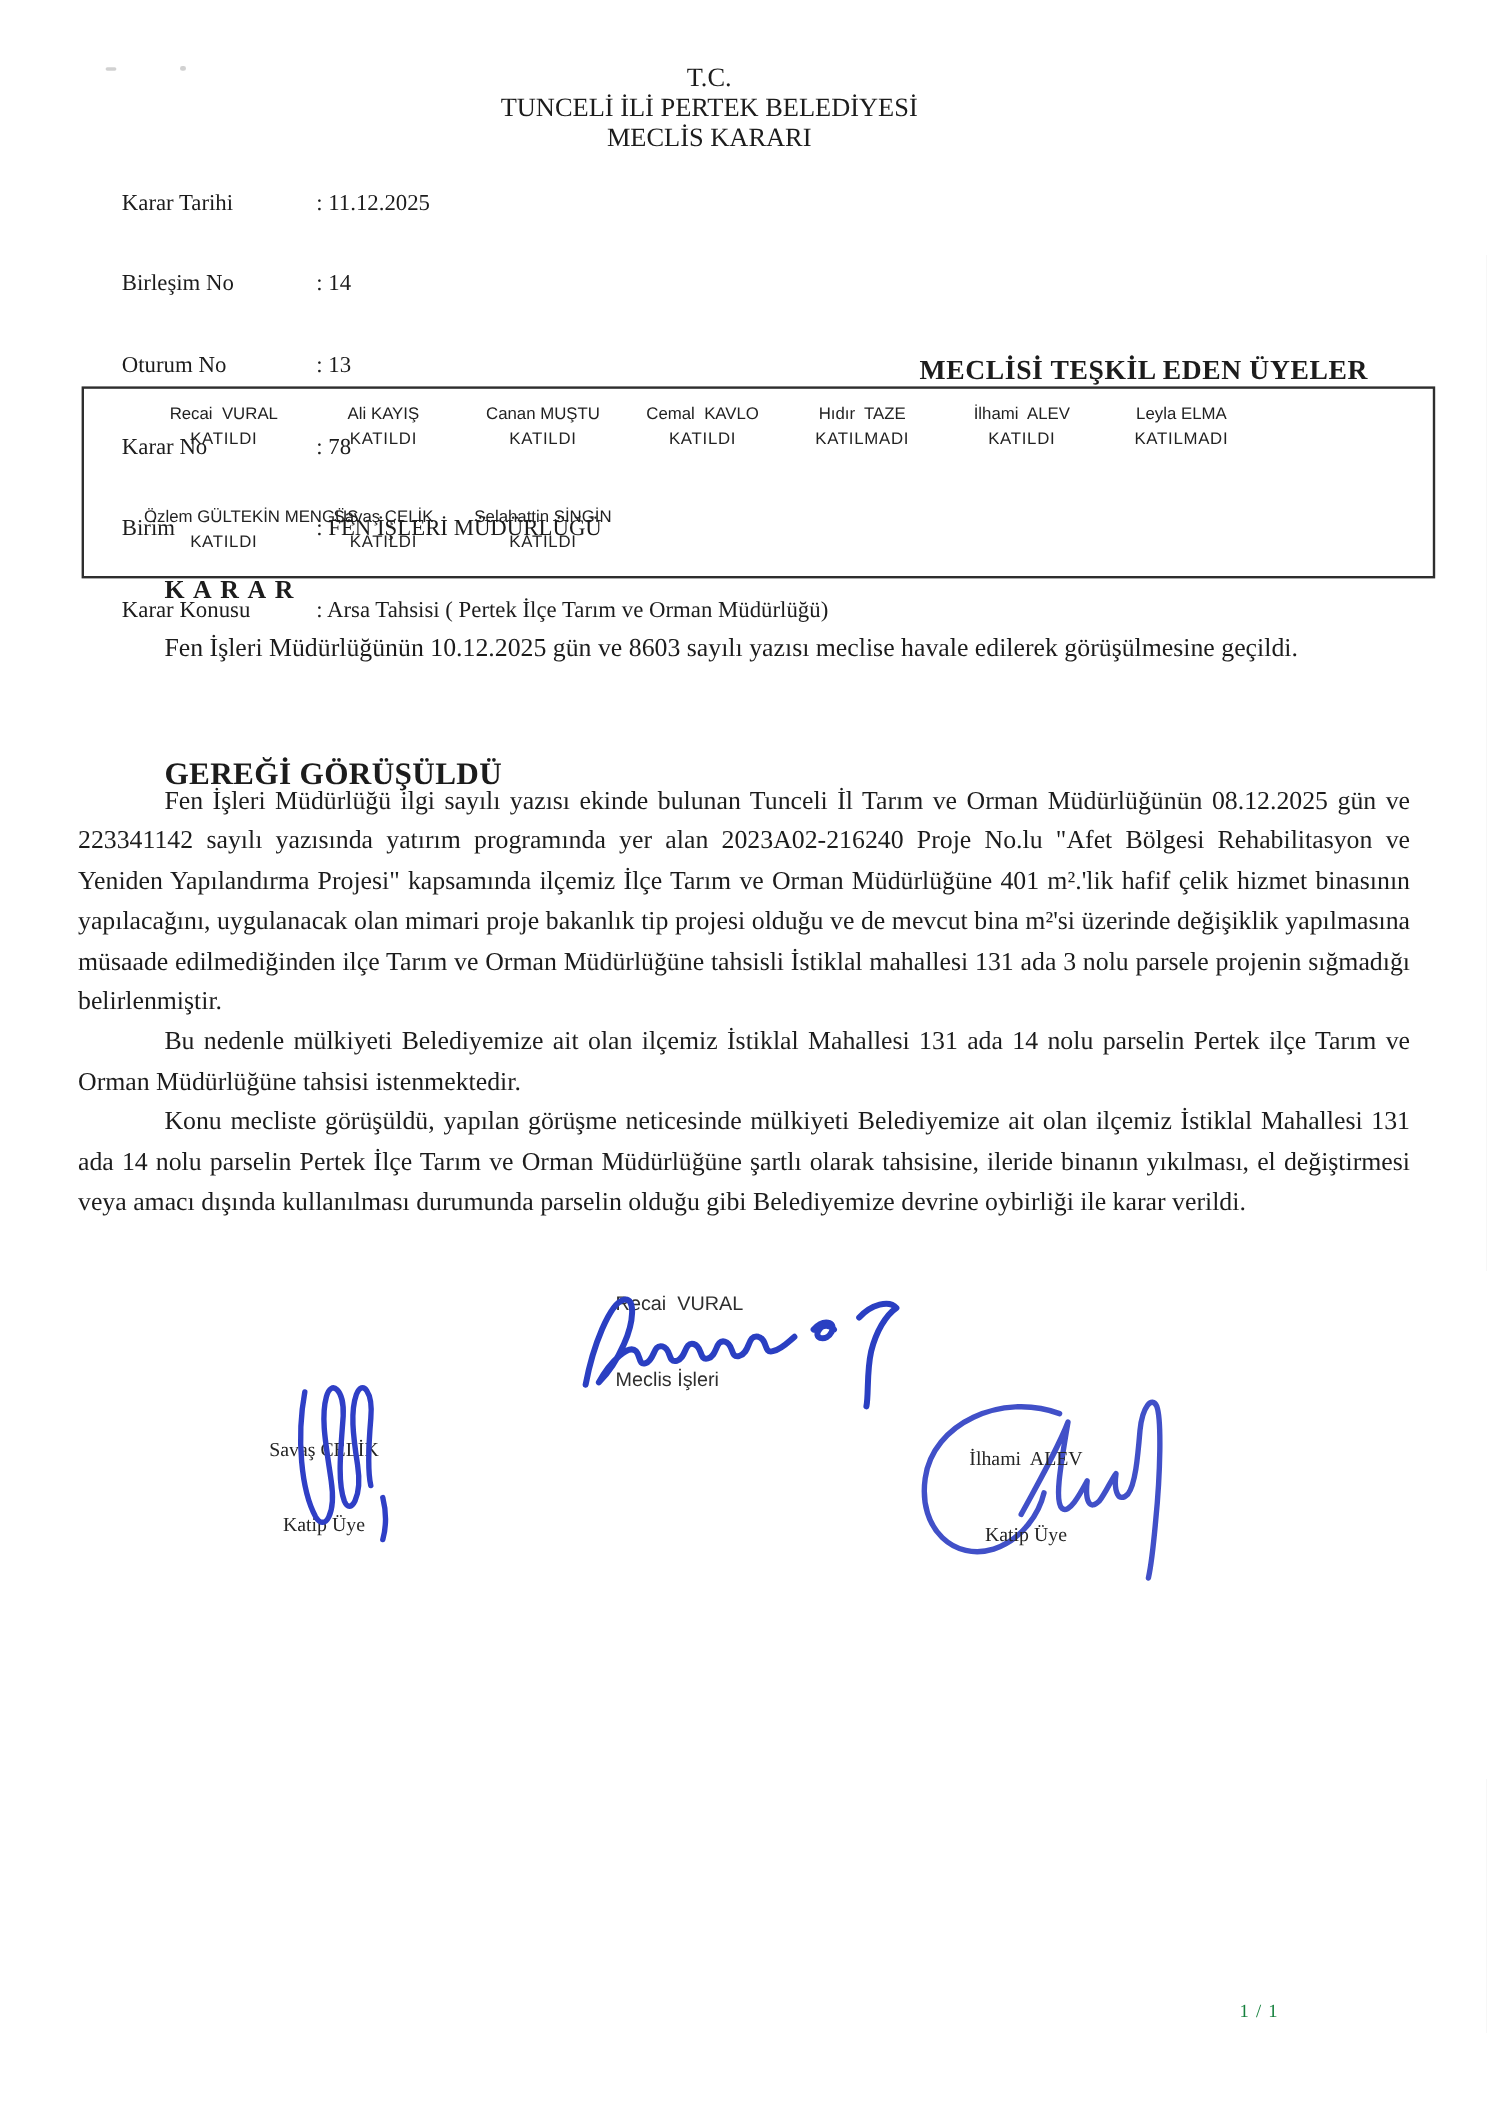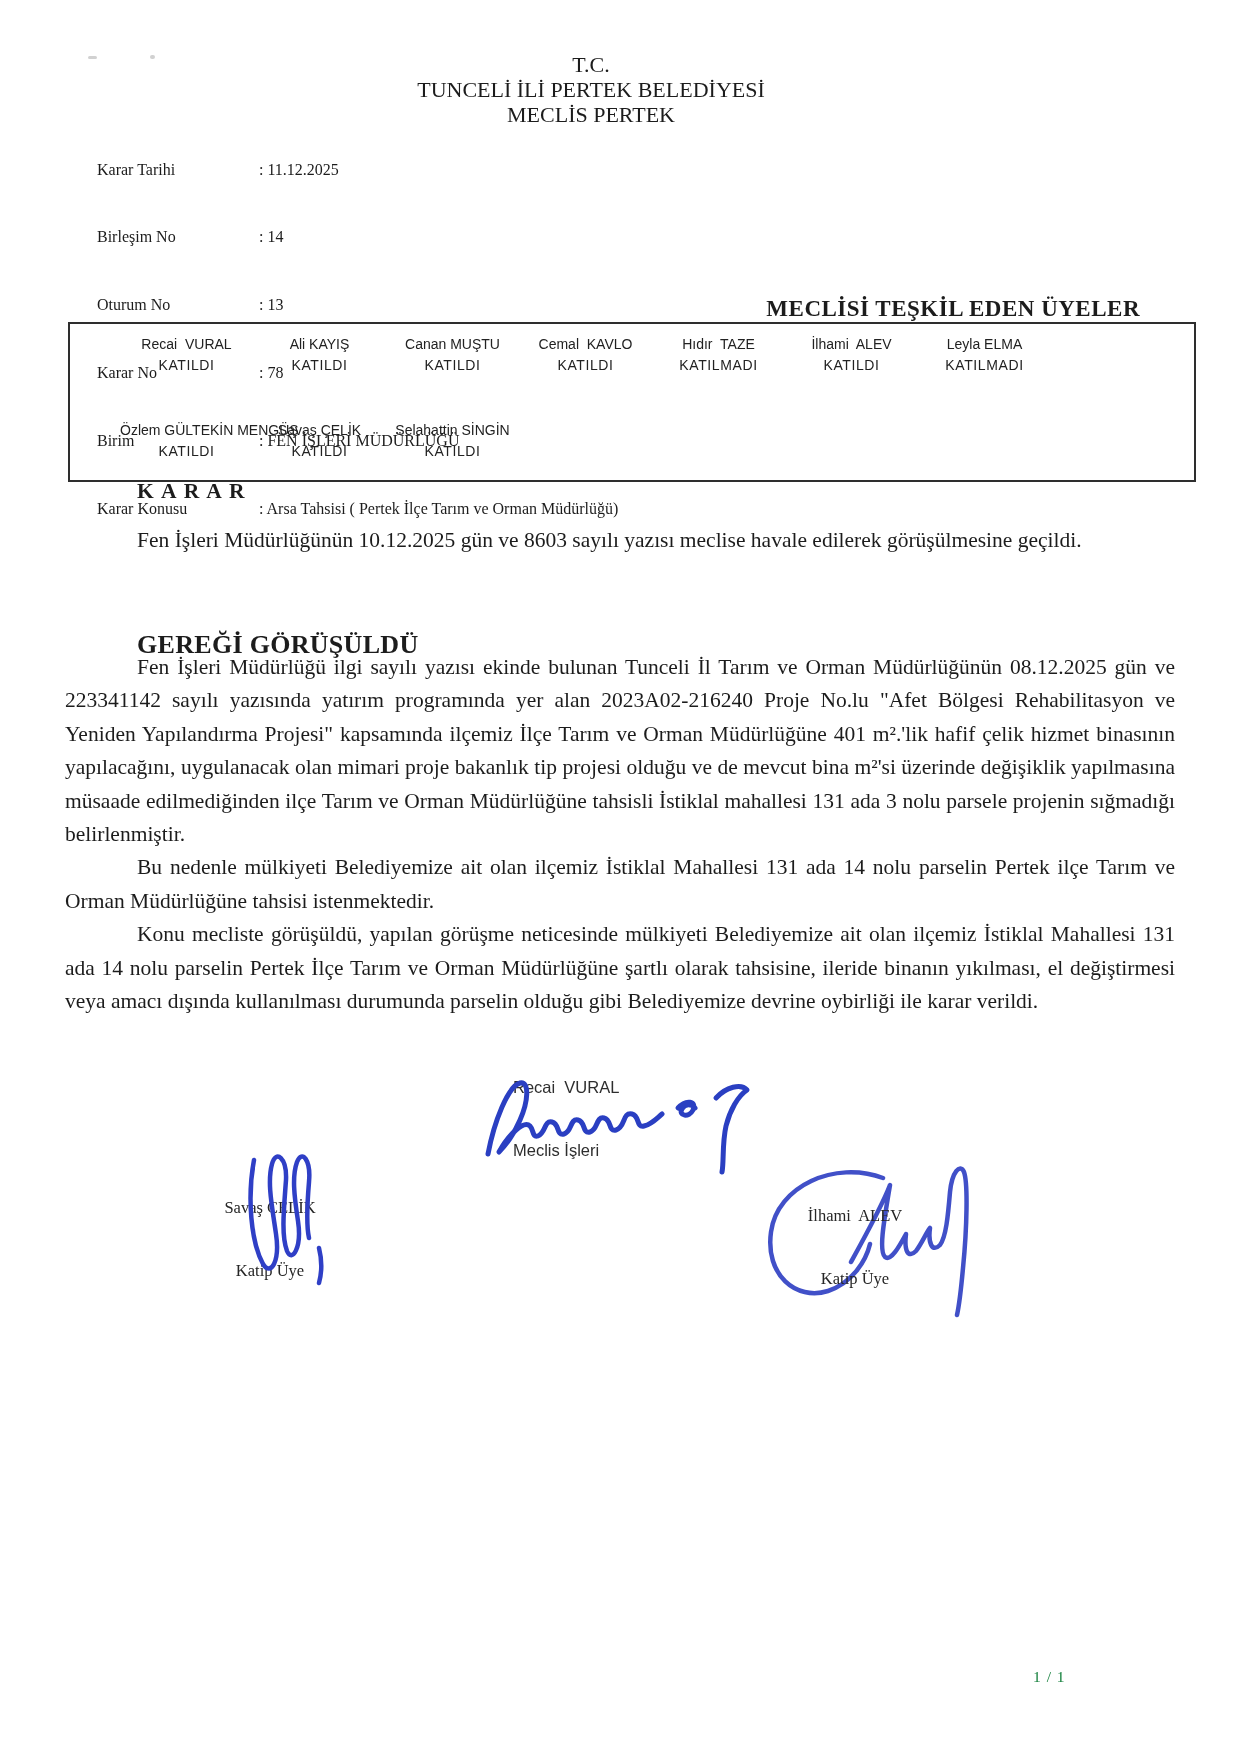--- a/index.html
+++ b/index.html
@@ -14,21 +14,21 @@
     overflow: hidden;
   }
   .artifact { position: absolute; background: #bdbdbd; border-radius: 2px; opacity: .7; }
 
   .doc-header {
     position: absolute; top: 52px; left: 0; width: 1150px;
     text-align: center; font-size: 22px; line-height: 25px;
   }
   .doc-header div { white-space: pre; padding-left: 32px; }
 
-  .meta { position: absolute; left: 73px; top: 136px; font-size: 16px; }
+  .meta { position: absolute; left: 73px; top: 136px; font-size: 19px; }
   .meta-row { line-height: 22.6px; white-space: pre; }
   .meta-label { display: inline-block; width: 162px; }
 
   .members-title {
     position: absolute; top: 296px; left: 0; width: 1140px;
     text-align: right; font-weight: bold; font-size: 23px;
     letter-spacing: 0.5px;
   }
   .members-box {
     position: absolute; left: 68px; top: 322px; width: 1124px; height: 156px;
@@ -90,21 +90,21 @@
 <body>
 
 <div class="page">
 
   <div class="artifact" style="left:88px; top:56px; width:9px; height:3px;"></div>
   <div class="artifact" style="left:150px; top:55px; width:5px; height:4px;"></div>
 
   <div class="doc-header">
     <div>T.C.</div>
     <div>TUNCELİ İLİ PERTEK BELEDİYESİ</div>
-    <div>MECLİS PERTEK</div>
+    <div>MECLİS KARARI</div>
   </div>
 
   <div class="meta">
     <div class="meta-row">
       <span class="meta-label">Karar Tarihi</span><span>: 11.12.2025</span>
     </div>
     <div class="meta-row">
       <span class="meta-label">Birleşim No</span><span>: 14</span>
     </div>
     <div class="meta-row">

